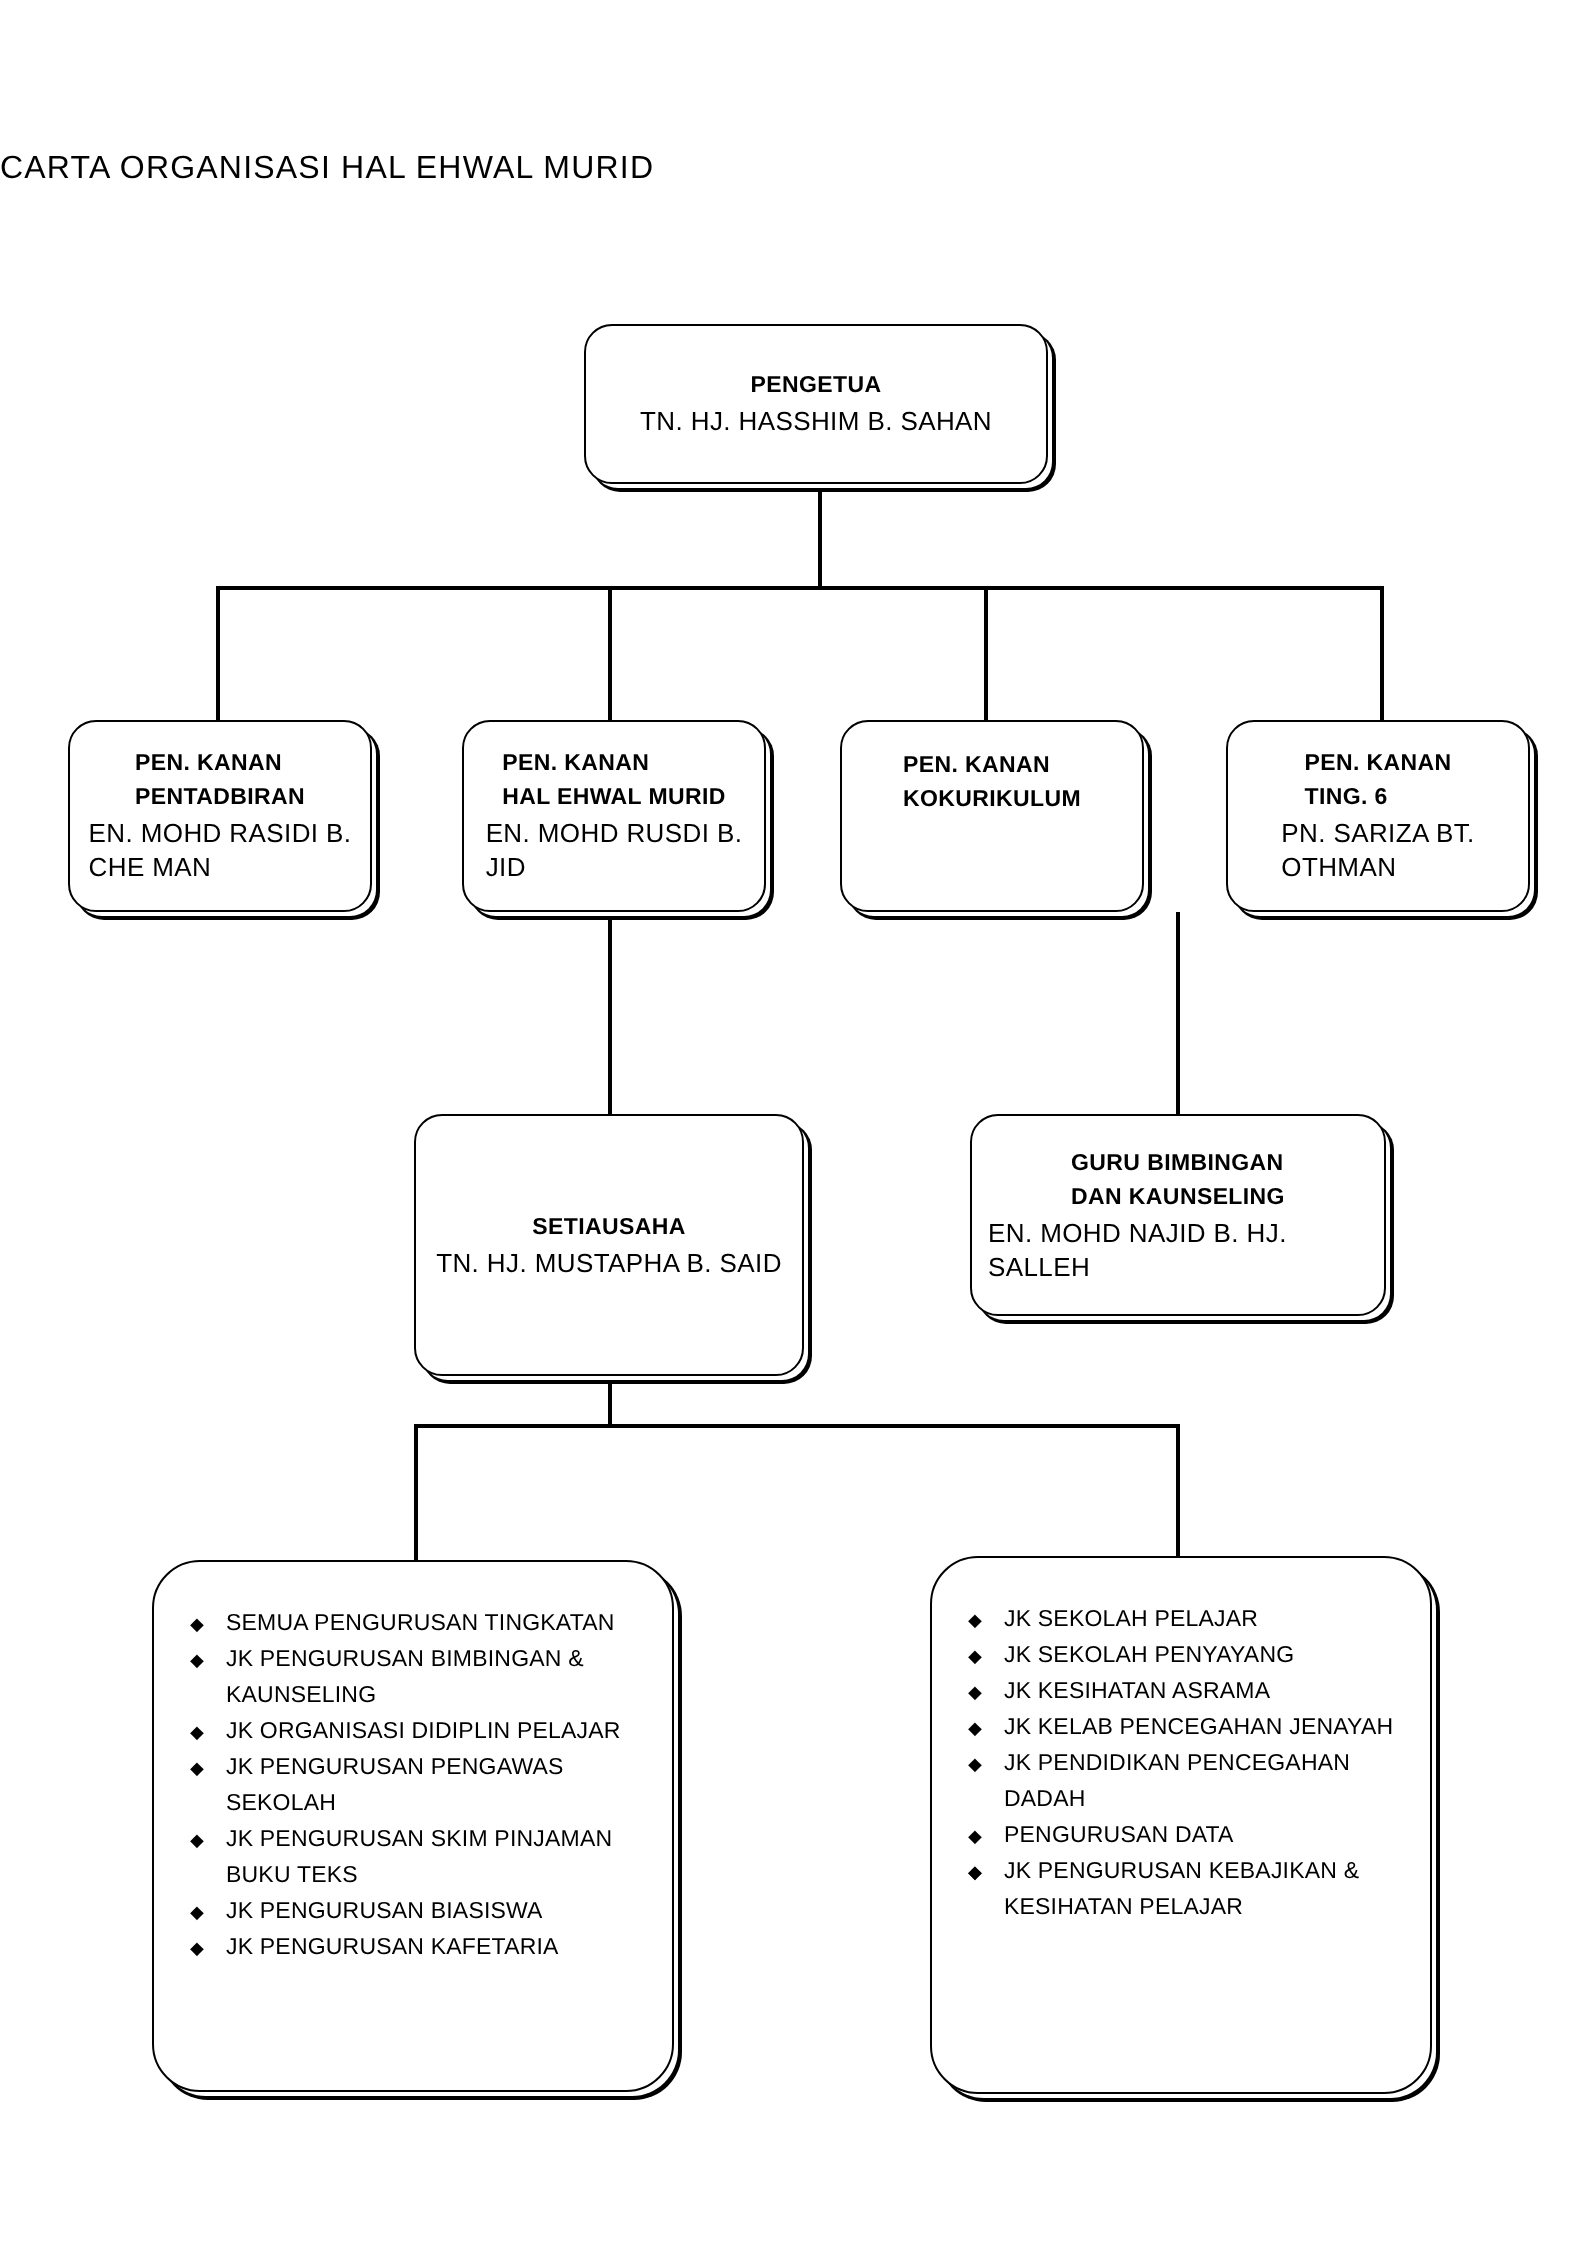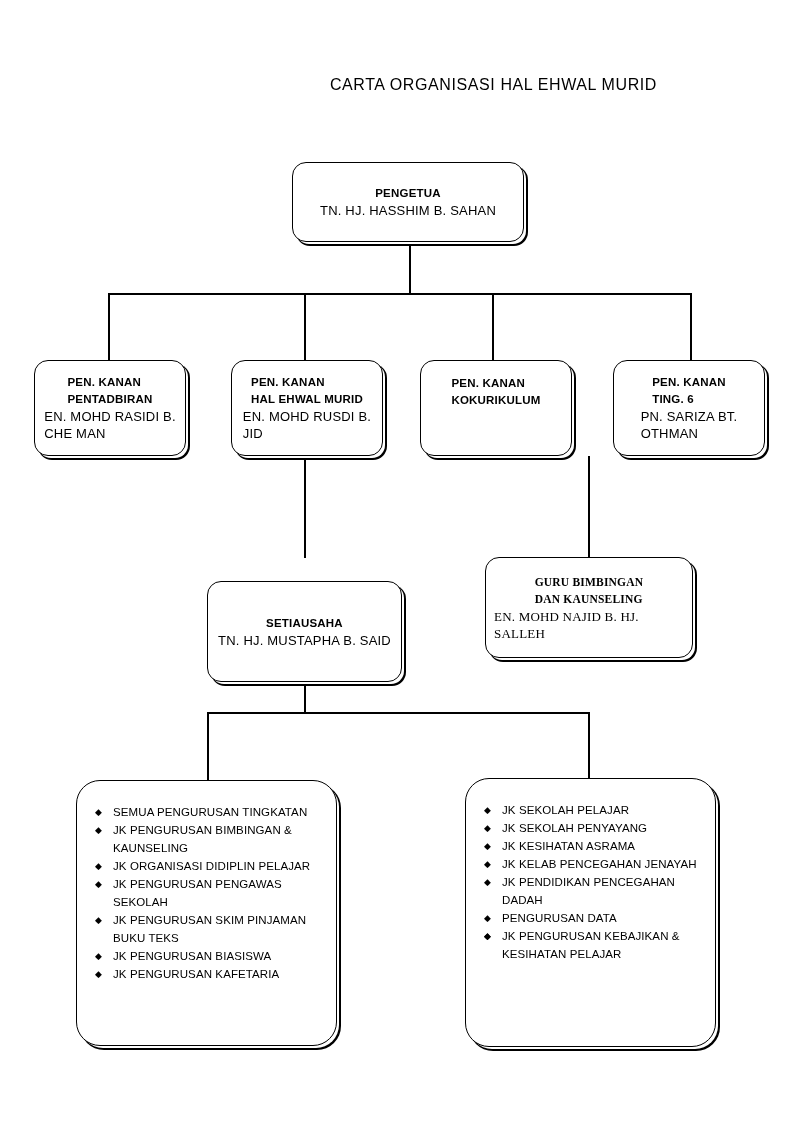--- a/index.html
+++ b/index.html
@@ -19,21 +19,21 @@
     background: #ffffff;
     overflow: hidden;
   }
 
   
   #chart-title {
     position: absolute;
     left: 0;
     top: 76px;
     width: 657px;
-    text-align: right;
+    text-align: left;
     font-size: 16px;
     letter-spacing: 0.6px;
     color: #000;
     white-space: nowrap;
   }
 
   
   .line-v, .line-h {
     position: absolute;
     background: #000000;
@@ -151,26 +151,26 @@
     <div class="person"></div>
   </div>
 
   <div class="node" style="left:613px; top:360px; width:152px; height:96px;">
     <div class="role">PEN. KANAN
 TING. 6</div>
     <div class="person">PN. SARIZA BT.
 OTHMAN</div>
   </div>
 
-  <div class="node" style="left:207px; top:557px; width:195px; height:101px;margin-top:24px;">
+  <div class="node" style="left:207px; top:557px; width:195px; height:131px;">
     <div class="role">SETIAUSAHA</div>
     <div class="person">TN. HJ. MUSTAPHA B. SAID</div>
   </div>
 
-  <div class="node" style="left:485px; top:557px; width:208px; height:101px;font-family:Liberation Serif, serif;">
+  <div class="node" style="left:485px; top:557px; width:208px; height:101px;">
     <div class="role">GURU BIMBINGAN
 DAN KAUNSELING</div>
     <div class="person">EN. MOHD NAJID B. HJ. SALLEH</div>
   </div>
 
   <div class="listbox" style="left:76px; top:780px; width:261px; height:266px;">
     <ul id="left-list">
         <li><span class="bullet">◆</span><span>SEMUA PENGURUSAN TINGKATAN</span></li>
         <li><span class="bullet">◆</span><span>JK PENGURUSAN BIMBINGAN &amp; KAUNSELING</span></li>
         <li><span class="bullet">◆</span><span>JK ORGANISASI DIDIPLIN PELAJAR</span></li>

